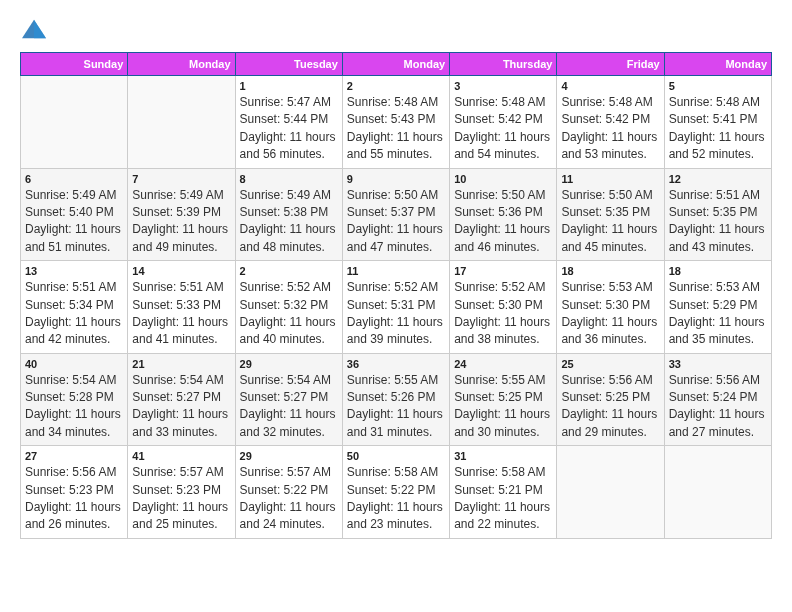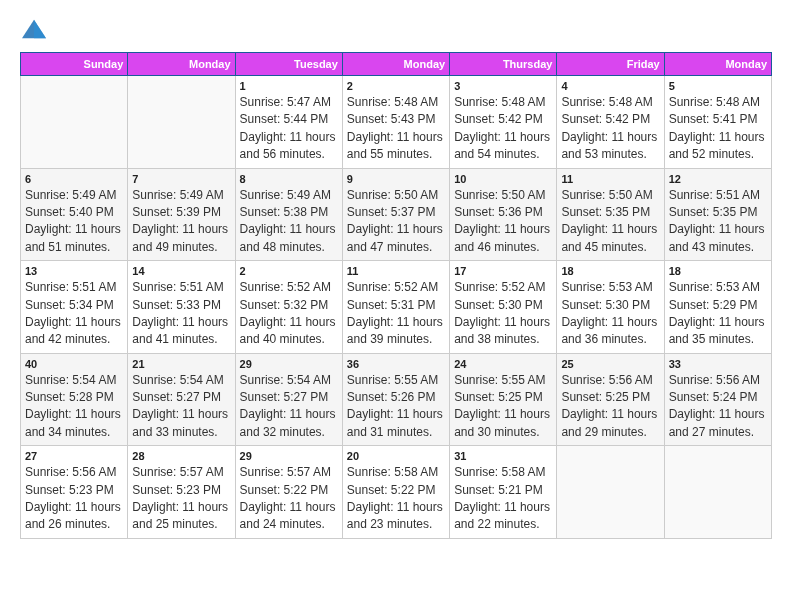--- a/index.html
+++ b/index.html
@@ -322,35 +322,35 @@
         </tr>
         <tr>
           <td>
             <span class="day-num">27</span>
             <div class="day-info" style="white-space: pre-line;">Sunrise: 5:56 AM
 Sunset: 5:23 PM
 Daylight: 11 hours
 and 26 minutes.</div>
           </td>
           <td>
-            <span class="day-num">28</span>
+            <span class="day-num">41</span>
             <div class="day-info" style="white-space: pre-line;">Sunrise: 5:57 AM
 Sunset: 5:23 PM
 Daylight: 11 hours
 and 25 minutes.</div>
           </td>
           <td>
             <span class="day-num">29</span>
             <div class="day-info" style="white-space: pre-line;">Sunrise: 5:57 AM
 Sunset: 5:22 PM
 Daylight: 11 hours
 and 24 minutes.</div>
           </td>
           <td>
-            <span class="day-num">20</span>
+            <span class="day-num">50</span>
             <div class="day-info" style="white-space: pre-line;">Sunrise: 5:58 AM
 Sunset: 5:22 PM
 Daylight: 11 hours
 and 23 minutes.</div>
           </td>
           <td>
             <span class="day-num">31</span>
             <div class="day-info" style="white-space: pre-line;">Sunrise: 5:58 AM
 Sunset: 5:21 PM
 Daylight: 11 hours

